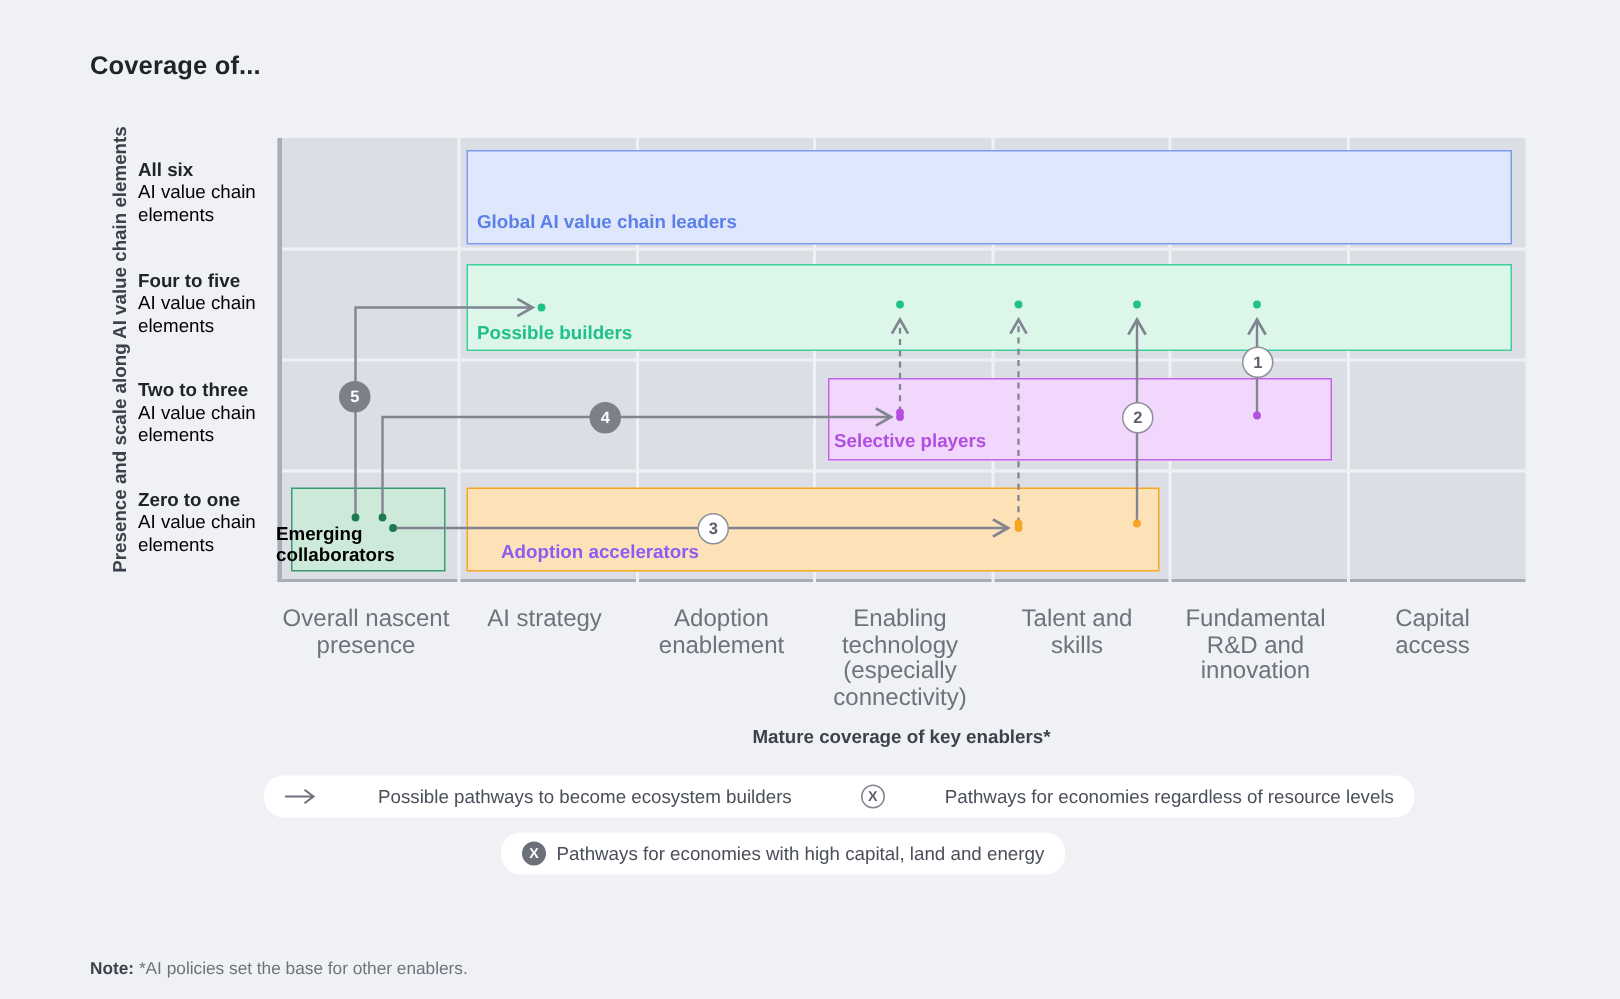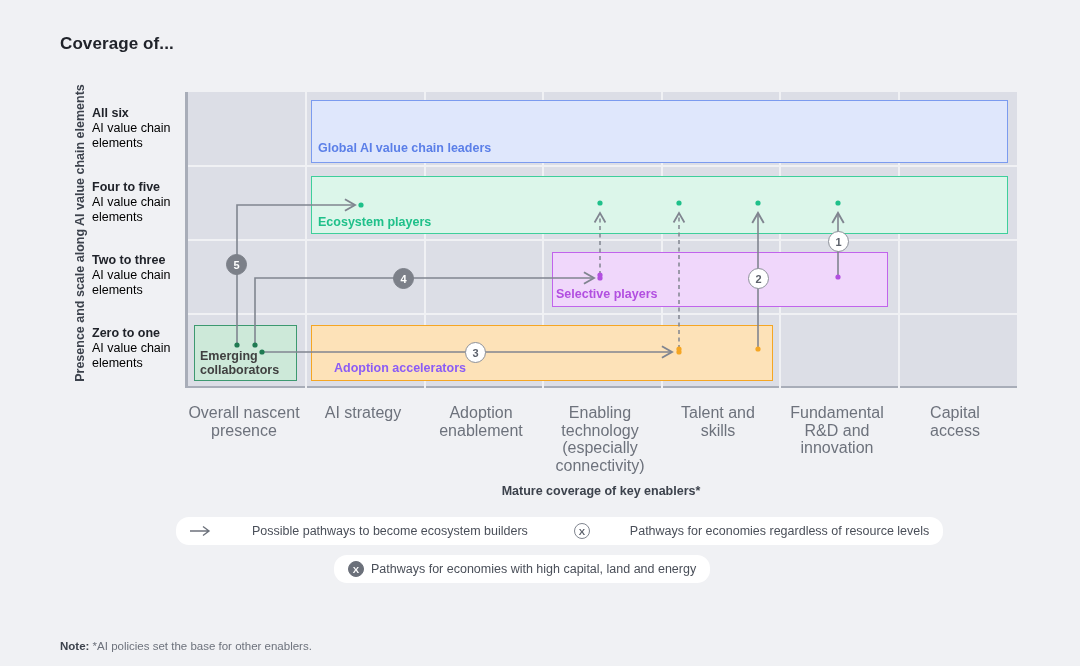--- a/index.html
+++ b/index.html
@@ -135,30 +135,30 @@
 
     <div class="hgrid" style="top:73px"></div>
     <div class="hgrid" style="top:147px"></div>
     <div class="hgrid" style="top:221px"></div>
   </div>
 
   <div class="abs catbox" style="left:311px;top:100px;width:697px;height:63px;background:#dfe7fc;border-color:#7b9bef;"></div>
   <div class="abs catlabel" style="left:318px;top:141px;color:#5b7fe8;">Global AI value chain leaders</div>
 
   <div class="abs catbox" style="left:311px;top:176px;width:697px;height:58px;background:#dcf6ea;border-color:#3ecf9b;"></div>
-  <div class="abs catlabel" style="left:318px;top:215px;color:#1fc08a;">Ecosystem players</div>
+  <div class="abs catlabel" style="left:318px;top:215px;color:#1fc08a;">Possible builders</div>
 
   <div class="abs catbox" style="left:552px;top:252px;width:336px;height:55px;background:#f0d7fb;border-color:#c164ec;"></div>
   <div class="abs catlabel" style="left:556px;top:287px;color:#b24fe0;">Selective players</div>
 
   <div class="abs catbox" style="left:311px;top:325px;width:462px;height:56px;background:#fde2b8;border-color:#f5a623;"></div>
   <div class="abs catlabel" style="left:334px;top:361px;color:#8b5cf6;">Adoption accelerators</div>
 
   <div class="abs catbox" style="left:194px;top:325px;width:103px;height:56px;background:#cde9d9;border-color:#3d9970;"></div>
-  <div class="abs catlabel" style="left:200px;top:349px;color:#404040;line-height:14px;">
+  <div class="abs catlabel" style="left:184px;top:349px;color:#000000;line-height:14px;">
     <span>Emerging</span><br>
     <span>collaborators</span>
   </div>
 
   <svg class="abs" id="overlay" viewBox="0 0 1080 666">
     <defs>
       <marker id="arrH" viewBox="0 0 10 10" refX="8" refY="5" markerWidth="9" markerHeight="9" orient="auto">
         <path d="M1,1 L8,5 L1,9" fill="none" stroke="#808590" stroke-width="1.3"></path>
       </marker>
       <marker id="arrV" viewBox="0 0 10 10" refX="8" refY="5" markerWidth="9" markerHeight="9" orient="auto">

